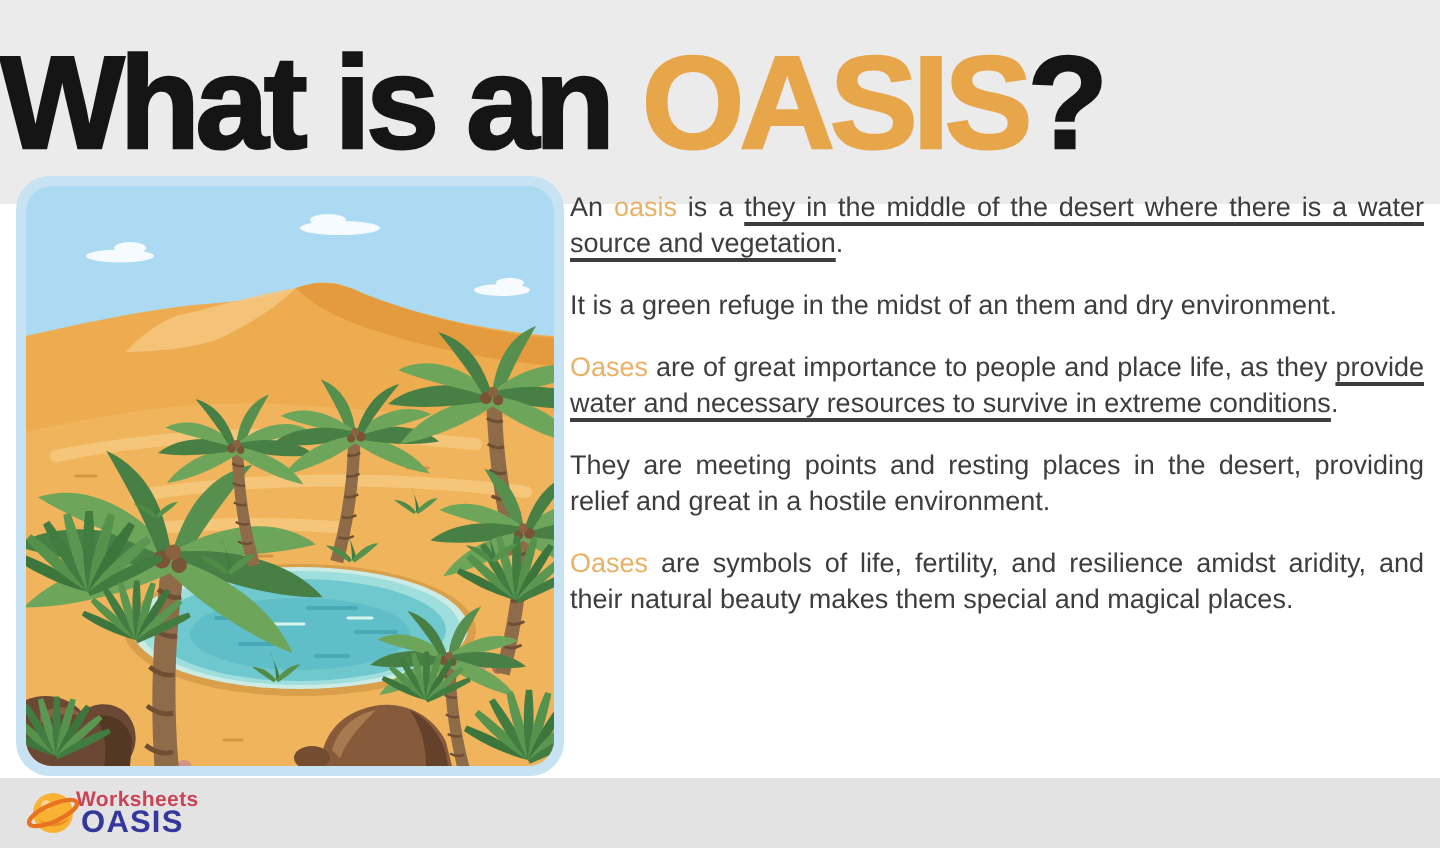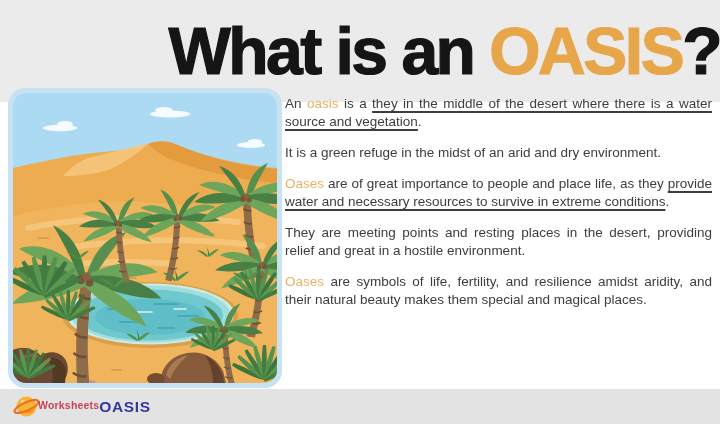--- a/index.html
+++ b/index.html
@@ -12,21 +12,21 @@
   html,body{background:#fff;}
   .page{
     position:relative; width:720px; height:424px; overflow:hidden;
     background:var(--page-bg);
     font-family:"Liberation Sans", sans-serif;
   }
   
   .title-band{
     position:absolute; top:0; left:0; width:720px; height:102px;
     background:var(--band-bg);
-    display:flex; align-items:center; justify-content:flex-end;
+    display:flex; align-items:center; justify-content:flex-start;
   }
   .title{
     font-size:66px; font-weight:900; letter-spacing:-2.5px;
     line-height:1; white-space:nowrap;
     -webkit-text-stroke:1.2px currentColor;
   }
   .title .seg{ -webkit-text-stroke:1.2px currentColor; }
   .title .seg-plain{ color:var(--title-dark); }
   .title .seg-orange{ color:var(--title-orange); }
   
@@ -49,21 +49,21 @@
     text-underline-offset:3px;
   }
   
   .footer{
     position:absolute; left:0; bottom:0; width:720px; height:35px;
     background:var(--footer-bg);
     display:flex; align-items:center; padding-left:13px;
   }
   .logo{ display:flex; align-items:center; }
   .logo-icon{ margin-right:-7px; position:relative; }
-  .logo-text{ display:flex; flex-direction:row; position:relative; }
+  .logo-text{ display:flex; flex-direction:column; position:relative;align-items:center; }
   .logo-top{
     font-size:10.5px; font-weight:800; color:var(--logo-red);
     line-height:10px; padding-left:5px; letter-spacing:0.2px;
   }
   .logo-bottom{
     font-size:15.5px; font-weight:800; color:var(--logo-blue);
     line-height:14px; letter-spacing:0.6px;
   }
   .footer-text{
     margin-left:10px; font-size:12.5px; font-weight:700;
@@ -218,21 +218,21 @@
           <use href="#tuft" transform="translate(130,252) scale(1.1)"></use>
           <use href="#tuft" transform="translate(70,170)"></use>
           <use href="#tuft" transform="translate(200,168)"></use>
         </g>
       </g>
     </svg>
   </figure>
 
   <main class="text-col">
     <p class="para"><span class="seg seg-plain">An </span><span class="seg seg-orange">oasis</span><span class="seg seg-plain"> is a </span><span class="seg seg-underline">they in the middle of the desert where there is a water source and vegetation</span><span class="seg seg-plain">.</span></p>
-    <p class="para"><span class="seg seg-plain">It is a green refuge in the midst of an arid and dry environment.</span></p>
+    <p class="para"><span class="seg seg-plain">It is a green refuge in the midst of an them and dry environment.</span></p>
     <p class="para"><span class="seg seg-orange">Oases</span><span class="seg seg-plain"> are of great importance to people and place life, as they </span><span class="seg seg-underline">provide water and necessary resources to survive in extreme conditions</span><span class="seg seg-plain">.</span></p>
     <p class="para"><span class="seg seg-plain">They are meeting points and resting places in the desert, providing relief and great in a hostile environment.</span></p>
     <p class="para"><span class="seg seg-orange">Oases</span><span class="seg seg-plain"> are symbols of life, fertility, and resilience amidst aridity, and their natural beauty makes them special and magical places.</span></p>
   </main>
 
   <footer class="footer">
     <div class="logo">
       <svg class="logo-icon" width="27" height="27" viewBox="0 0 27 27">
         <circle cx="13.5" cy="13.5" r="10" fill="#F9B233"></circle>
         <path d="M 6 16.5 A 10 10 0 0 0 22 16 C 17.5 19 10.5 19.3 6 16.5 Z" fill="#EF8D22"></path>

